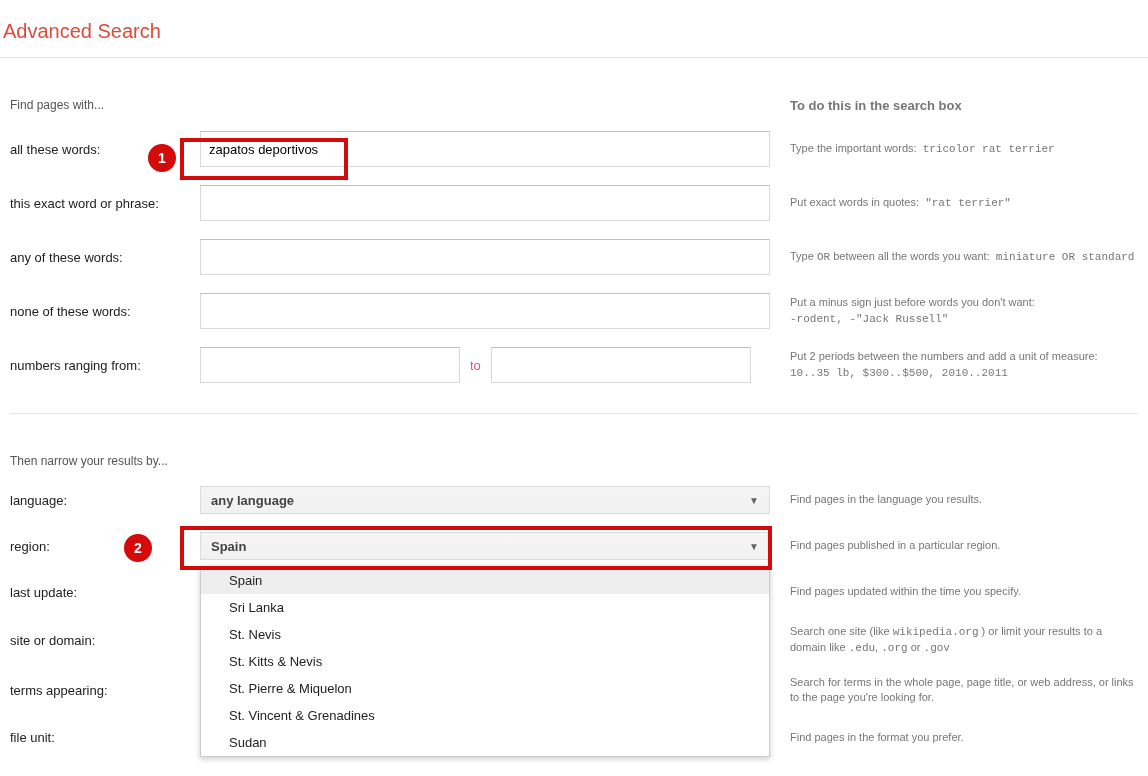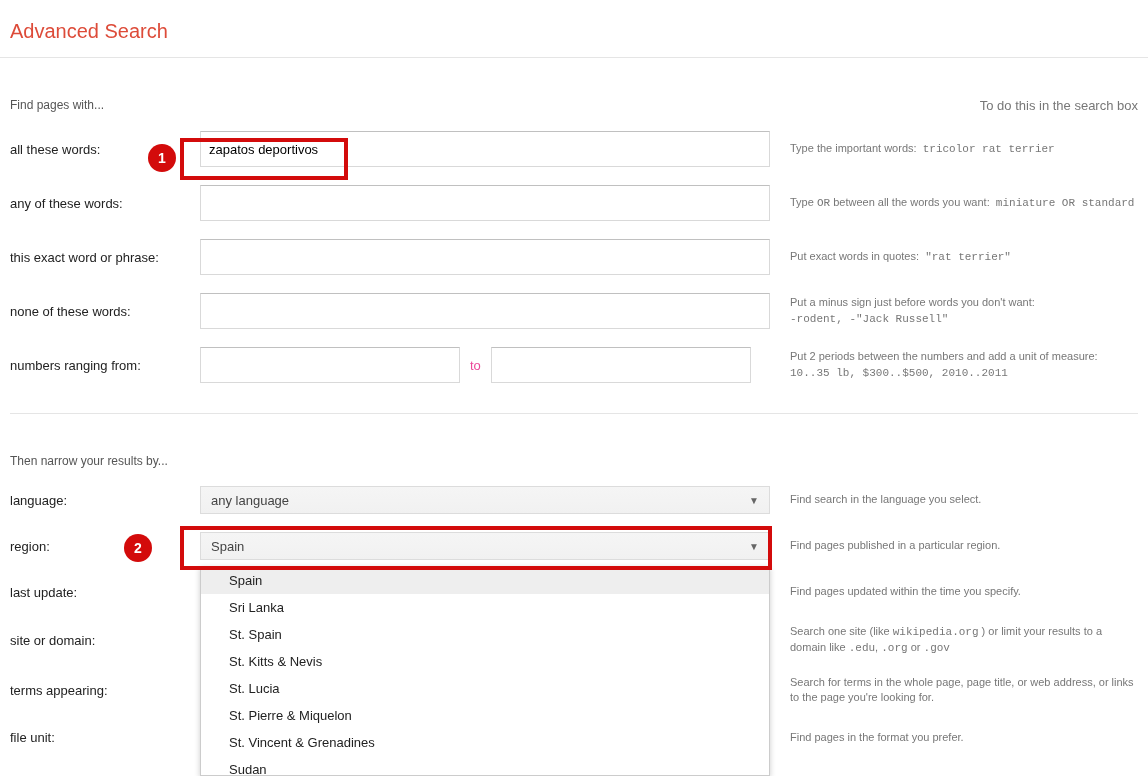--- a/index.html
+++ b/index.html
@@ -1,31 +1,31 @@
 <!DOCTYPE html>
 <html><head>
 <meta charset="utf-8">
 <style>
   * { box-sizing: border-box; margin: 0; padding: 0; }
   body { font-family: Arial, sans-serif; font-size: 13px; color: #222; background: #fff; width: 1148px; }
-  .header { padding: 20px 10px 14px 10px; border-bottom: 1px solid #e5e5e5; }
+  .header { padding: 20px 10px 14px 3px; border-bottom: 1px solid #e5e5e5; }
   .header h1 { font-size: 20px; font-weight: normal; color: #dd4b39; }
   .content { padding: 0 10px; position: relative; }
   .section-title { font-size: 12px; color: #555; margin-top: 40px; margin-bottom: 18px; font-weight: normal; max-width: 210px; }
   .row { display: flex; align-items: center; margin-bottom: 18px; min-height: 28px; justify-content: center; }
   .label { width: 190px; flex-shrink: 0; color: #222; font-size: 13px; }
   .label.link { color: #1a0dab; }
   .field-area { width: 570px; flex-shrink: 0; display: flex; align-items: center; gap: 10px; }
   .help { flex: 1; padding-left: 20px; color: #777; font-size: 11px; line-height: 1.4; }
   .help .mono { font-family: "Courier New", monospace; color: #777; }
-  .help-header { color: #777; font-size: 13px; font-weight: normal; margin-top: 40px; margin-bottom: 18px; text-align: right; }
+  .help-header { color: #777; font-size: 13px; font-weight: bold; margin-top: 40px; margin-bottom: 18px; }
   input.txt { width: 100%; height: 36px; border: 1px solid #d9d9d9; border-top-color: #c0c0c0; padding: 8px 8px; font-size: 13px; outline: none; }
   input.txt.small { width: 260px; }
   .to-label { font-size: 13px; color: #ec4899; }
-  .select-box { width: 100%; height: 28px; border: 1px solid #dcdcdc; background: linear-gradient(#f5f5f5, #f1f1f1); display: flex; align-items: center; justify-content: space-between; padding: 0 10px; font-size: 13px; font-weight: normal; color: #444; cursor: pointer; }
+  .select-box { width: 100%; height: 28px; border: 1px solid #dcdcdc; background: linear-gradient(#f5f5f5, #f1f1f1); display: flex; align-items: center; justify-content: space-between; padding: 0 10px; font-size: 13px; font-weight: bold; color: #444; cursor: pointer; }
   .chev { color: #666; font-size: 10px; }
   hr.divider { border: none; border-top: 1px solid #e5e5e5; margin-top: 30px; }
   .top-row { display: flex; }
   .top-left { width: 760px; flex-shrink: 0; }
   .top-right { flex: 1; padding-left: 20px; }
   
   .dropdown { position: absolute; left: 200px; top: 508px; width: 570px; background: #fff; box-shadow: 0 2px 6px rgba(0,0,0,0.2); border: 1px solid #ccc; z-index: 200; }
   .dropdown-inner { max-height: 208px; overflow-y: auto; }
   .dd-item { padding: 6px 28px; font-size: 13px; cursor: pointer; color: #222; }
   .dd-item.sel { background: #eee; }
@@ -58,36 +58,36 @@
     <div class="label">all these words:</div>
     <div class="field-area">
       <input class="txt" type="text" value="zapatos deportivos" style="">
     </div>
     <div class="help">
       <span>Type the important words:</span>&nbsp;&nbsp;<span class="mono">tricolor rat terrier</span>
     </div>
   </div>
 
   <div class="row">
+    <div class="label">this exact word or phrase:</div>
+    <div class="field-area">
+      <input class="txt" type="text" value="" style="">
+    </div>
+    <div class="help">
+      <span>Put exact words in quotes:</span>&nbsp;&nbsp;<span class="mono">"rat terrier"</span>
+    </div>
+  </div>
+
+  <div class="row">
     <div class="label">any of these words:</div>
     <div class="field-area">
       <input class="txt" type="text" value="" style="">
     </div>
     <div class="help">
       <span>Type </span><span class="mono">OR</span><span> between all the words you want:</span>&nbsp;&nbsp;<span class="mono">miniature OR standard</span>
-    </div>
-  </div>
-
-  <div class="row">
-    <div class="label">this exact word or phrase:</div>
-    <div class="field-area">
-      <input class="txt" type="text" value="" style="">
-    </div>
-    <div class="help">
-      <span>Put exact words in quotes:</span>&nbsp;&nbsp;<span class="mono">"rat terrier"</span>
     </div>
   </div>
 
   <div class="row">
     <div class="label">none of these words:</div>
     <div class="field-area">
       <input class="txt" type="text" value="" style="">
     </div>
     <div class="help">
       <span>Put a minus sign just before words you don't want:</span><br><span class="mono">-rodent, -"Jack Russell"</span>
@@ -111,21 +111,21 @@
   <div class="section-title">Then narrow your results by...</div>
 
   <div class="row">
     <div class="label">language:</div>
     <div class="field-area">
       <div class="select-box">
         <span>any language</span>
         <span class="chev">▼</span>
       </div>
     </div>
-    <div class="help">Find search in the language you select.</div>
+    <div class="help">Find pages in the language you results.</div>
   </div>
 
   <div class="row">
     <div class="label">region:</div>
     <div class="field-area">
       <div class="select-box">
         <span>Spain</span>
         <span class="chev">▼</span>
       </div>
     </div>
@@ -161,23 +161,22 @@
   <div class="row">
     <div class="label link">usage rights:</div>
     <div class="field-area"></div>
     <div class="help">Find pages you are free to use yourself.</div>
   </div>
 
   <div class="dropdown">
     <div class="dropdown-inner">
       <div class="dd-item sel">Spain</div>
       <div class="dd-item">Sri Lanka</div>
-      <div class="dd-item">St. Spain</div>
+      <div class="dd-item">St. Nevis</div>
       <div class="dd-item">St. Kitts &amp; Nevis</div>
-      <div class="dd-item">St. Lucia</div>
       <div class="dd-item">St. Pierre &amp; Miquelon</div>
       <div class="dd-item">St. Vincent &amp; Grenadines</div>
       <div class="dd-item">Sudan</div>
     </div>
   </div>
 
   <div class="hl" style="left:180px; top:80px; width:168px; height:42px;"></div>
   <div class="badge" style="left:148px; top:86px;">1</div>
 
   <div class="hl" style="left:180px; top:468px; width:592px; height:44px;"></div>

